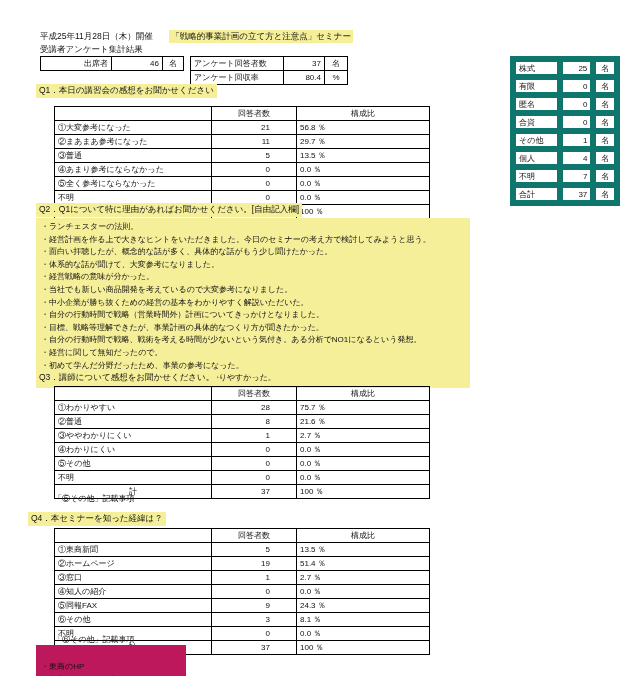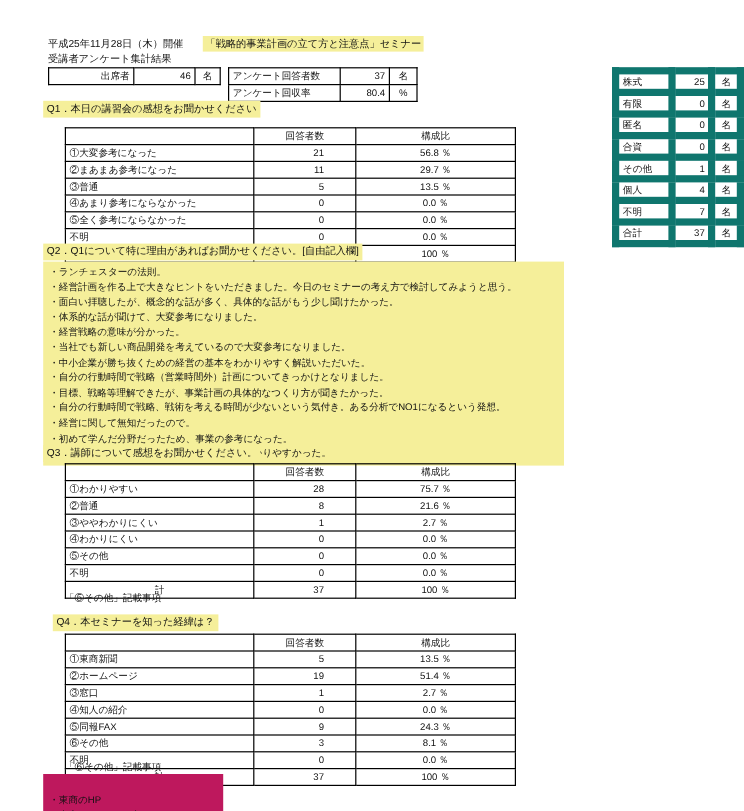--- a/index.html
+++ b/index.html
@@ -42,21 +42,21 @@
   
   .qh{position:absolute;font-size:8.5px;background:#f5ef9a;padding:1px 3px;white-space:nowrap;}
 
   
   .dt{position:absolute;font-size:8px;}
   .dt td,.dt th{border:1px solid #000;height:13px;padding:0 3px;font-weight:normal;}
   .dt .c-item{width:150px;text-align:left;}
   .dt .c-cnt{width:78px;text-align:center;}
   .dt .c-pct{width:126px;text-align:center;}
   .dt td.cnt{text-align:right;padding-right:26px;}
-  .dt td.pct{text-align:center;}
+  .dt td.pct{text-align:left;}
   .dt .hdrow td{text-align:center;}
 
   
   .cmt{position:absolute;background:#f5ef9a;font-size:8px;line-height:12.6px;padding:3px 5px;}
   .cmt div{white-space:nowrap;}
 
   .note{position:absolute;font-size:8px;}
   .bullets{position:absolute;background:#be185d;font-size:8px;line-height:12.6px;padding:16px 5px;}
   .bullets div{white-space:nowrap;}
 </style>
@@ -249,21 +249,21 @@
     </tr>
     <tr>
       <td style="text-align:center">計</td>
       <td class="cnt">37</td>
       <td class="pct">100 ％</td>
     </tr>
   </tbody>
     </table>
   <div class="note" style="left:54px;top:493px;">「⑤その他」記載事項</div>
 
-  <div class="qh" style="left:44px;top:512px;">Q4．本セミナーを知った経緯は？</div>
+  <div class="qh" style="left:28px;top:512px;">Q4．本セミナーを知った経緯は？</div>
   <table class="dt" style="left:54px;top:528px;">
     <tbody>
         <tr class="hdrow">
       <td class="c-item"></td>
       <td class="c-cnt">回答者数</td>
       <td class="c-pct">構成比</td>
     </tr>
     <tr>
       <td>①東商新聞</td>
       <td class="cnt">5</td>

